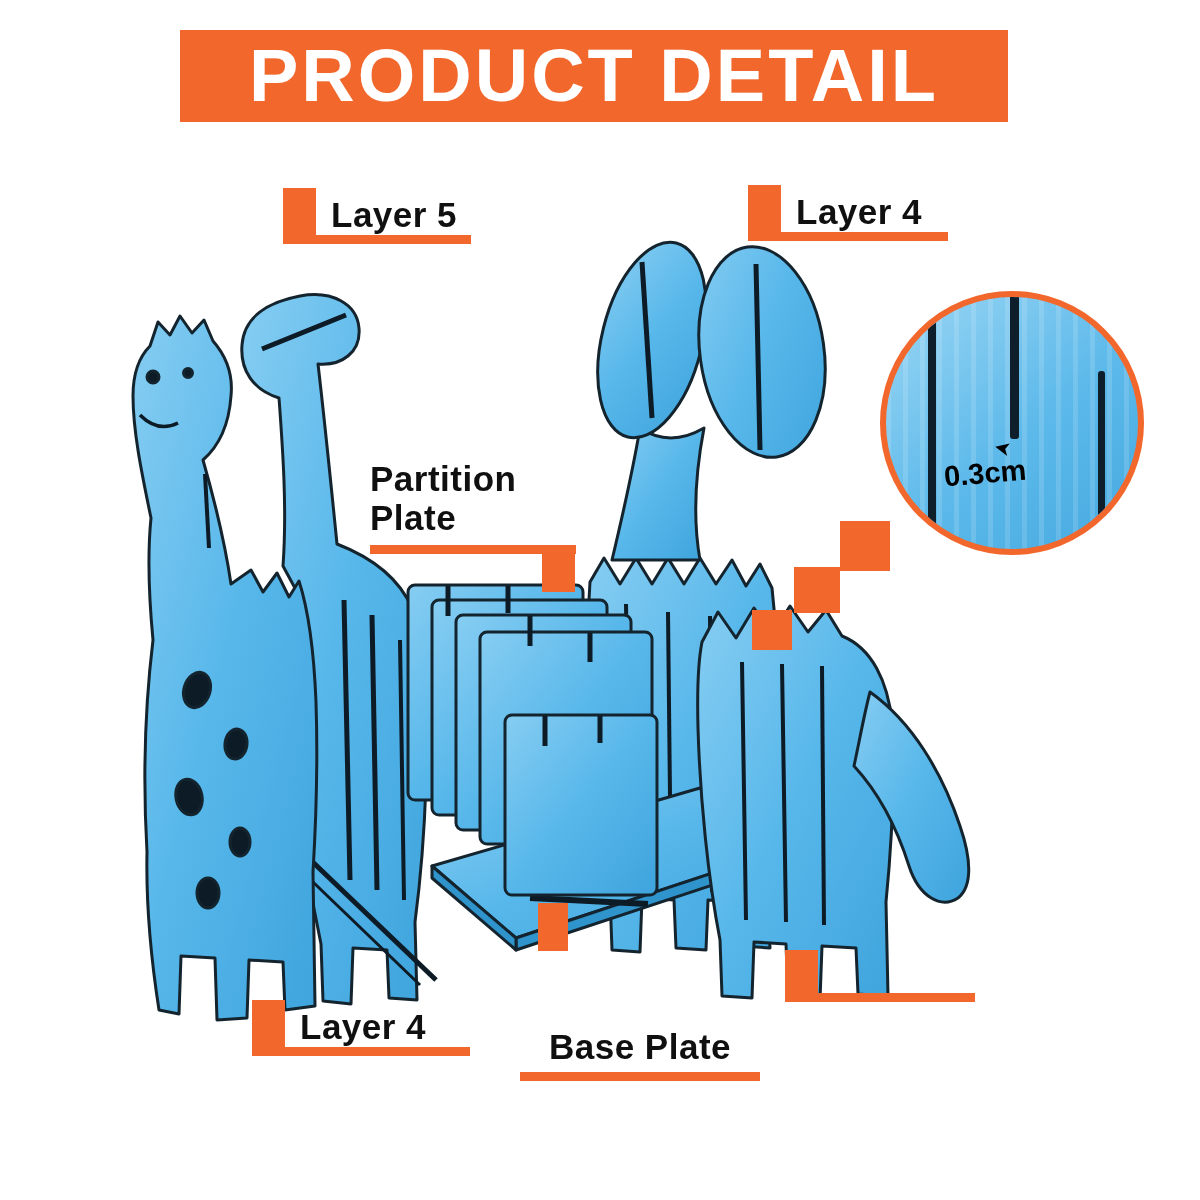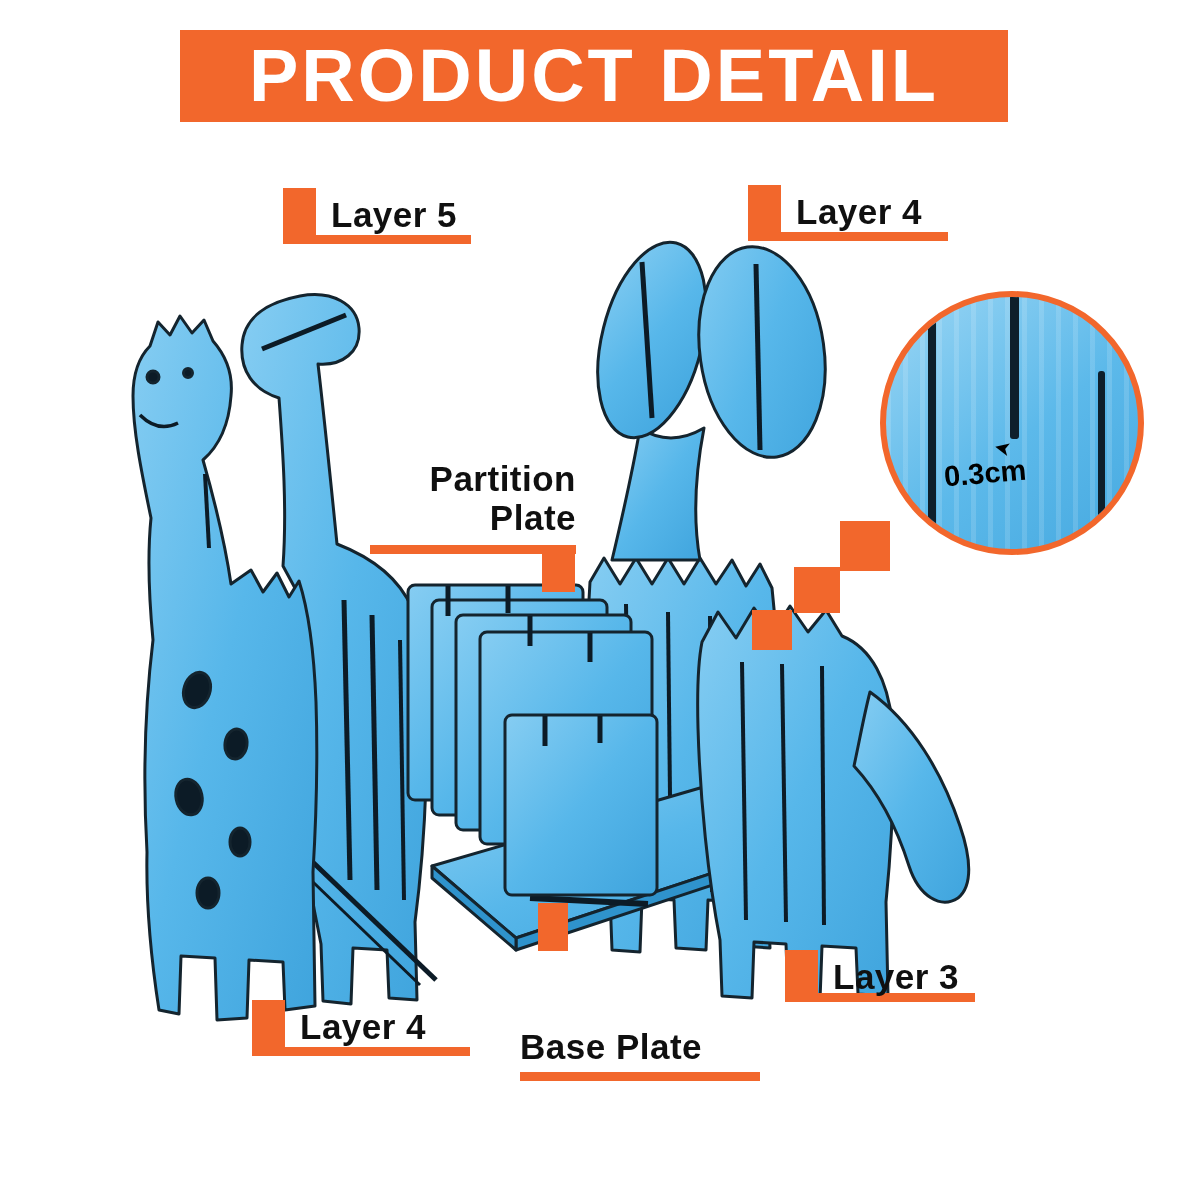--- a/index.html
+++ b/index.html
@@ -13,24 +13,24 @@
 
   
   .art{position:absolute;left:0;top:0;z-index:1}
 
   
   .callout{position:absolute;z-index:10}
   .co-row{display:flex;gap:15px;align-items:flex-start}
   .marker{width:33px;height:54px;background:#F2672C;display:block;flex:none}
   .co-text{font-size:35px;font-weight:800;line-height:1.2;padding-top:6px;letter-spacing:.5px;white-space:nowrap}
   .rule{display:block;height:9px;background:#F2672C;margin-top:-7px}
-  .partition .co-text{text-align:right;width:206px;padding-top:0;line-height:1.1}
+  .partition .co-text{text-align:left;width:206px;padding-top:0;line-height:1.1}
   .partition .rule{margin-top:8px}
   .partition .drop{position:absolute;left:172px;top:88px;width:33px;height:44px;height:44px}
-  .baseplate .co-text{text-align:left;width:240px}
+  .baseplate .co-text{text-align:center;width:240px}
   .baseplate .rule{margin-top:4px}
   .lone-marker{position:absolute;left:538px;top:903px;width:30px;height:48px;background:#F2672C;z-index:8}
 
   
   .step{position:absolute;background:#F2672C;z-index:8}
   .step1{left:840px;top:521px;width:50px;height:50px}
   .step2{left:794px;top:567px;width:46px;height:46px}
   .step3{left:752px;top:610px;width:40px;height:40px}
 
   
@@ -184,21 +184,20 @@
 
 <div class="callout baseplate" style="left:520px;top:1020px">
   <div class="co-text">Base Plate</div>
   <span class="rule" style="width:240px"></span>
 </div>
 <span class="lone-marker"></span>
 
 <div class="callout" style="left:785px;top:950px">
   <div class="co-row">
     <span class="marker" style="height:50px"></span>
-    <span class="co-text">Layer 3</span>
   </div>
   <span class="rule" style="width:190px"></span>
 </div>
 
 <span class="step step1"></span>
 <span class="step step2"></span>
 <span class="step step3"></span>
 
 <div class="zoom">
   <span class="slot slot1"></span>

